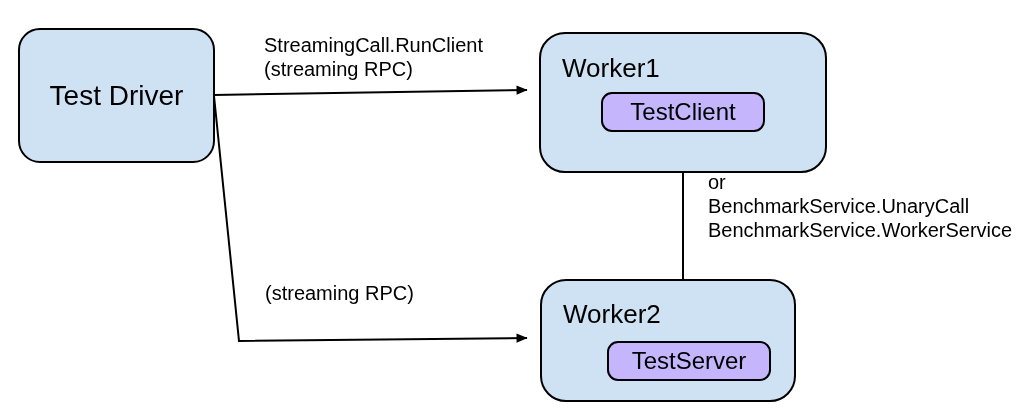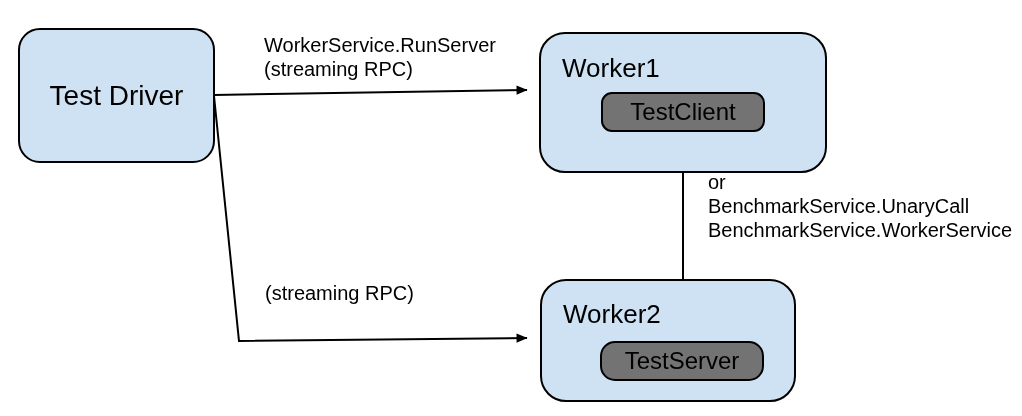--- a/index.html
+++ b/index.html
@@ -59,33 +59,33 @@
   .worker-label {
     position: absolute;
     left: 21px;
     font-size: 26px;
     white-space: nowrap;
   }
   .node-worker1 .worker-label { top: 19px; }
   .node-worker2 .worker-label { top: 18px; }
   .subnode {
     position: absolute;
-    background: #737373;
+    background: #c4b5fd;
     border: 2px solid #000000;
     border-radius: 11px;
     box-sizing: border-box;
     width: 164px;
     height: 40px;
     display: flex;
     align-items: center;
     justify-content: center;
     font-size: 24px;
   }
   .node-worker1 .subnode { left: 60px; top: 58px; }
-  .node-worker2 .subnode { left: 58px; top: 60px; border-radius: 15px; }
+  .node-worker2 .subnode { left: 65px; top: 60px; }
   .edge-label {
     position: absolute;
     font-size: 20px;
     line-height: 24px;
     white-space: nowrap;
   }
   .edge-label-runclient { left: 264px; top: 33px; }
   .edge-label-runserver { left: 265px; top: 281px; }
   .edge-label-benchmark { left: 708px; top: 170px; }
 </style>
@@ -117,21 +117,21 @@
   </div>
 
   <div class="node node-worker node-worker2">
     <div class="worker-label">Worker2</div>
     <div class="subnode">
       <span>TestServer</span>
     </div>
   </div>
 
   <div class="edge-label edge-label-runclient">
-    <div>WorkerService.RunServer</div>
+    <div>StreamingCall.RunClient</div>
     <div>(streaming RPC)</div>
   </div>
 
   <div class="edge-label edge-label-runserver">
     <div>(streaming RPC)</div>
   </div>
 
   <div class="edge-label edge-label-benchmark">
     <div>or</div>
     <div>BenchmarkService.UnaryCall</div>

